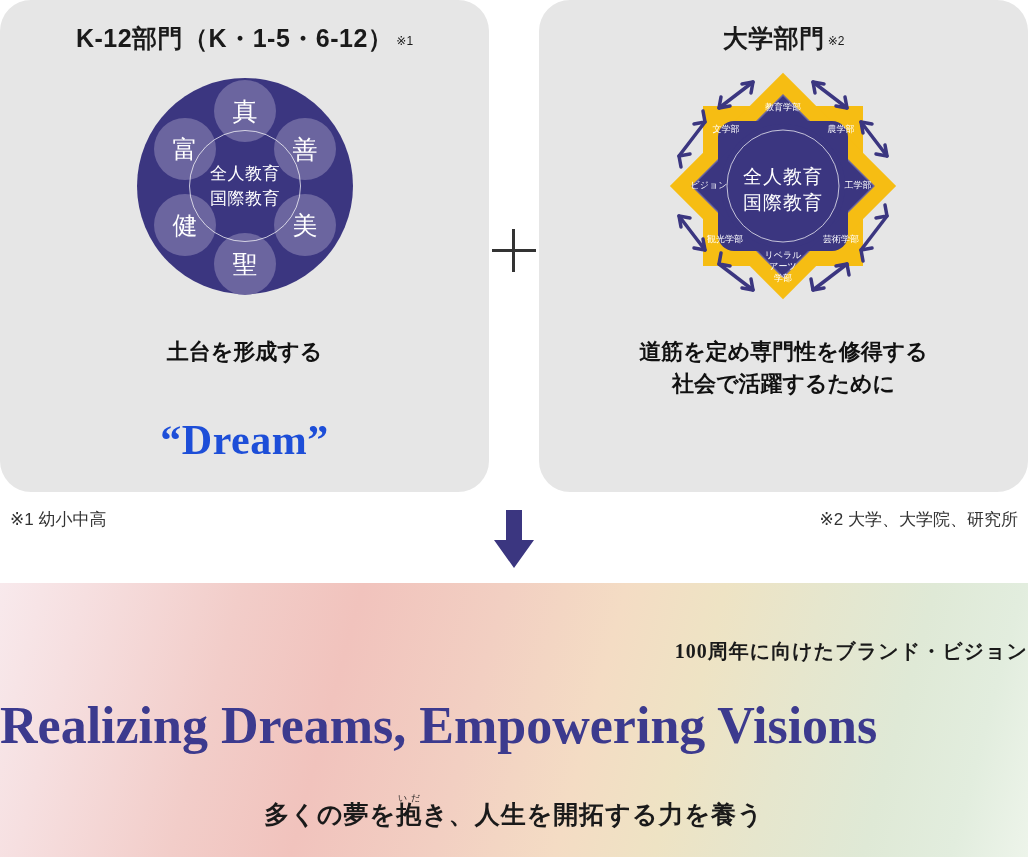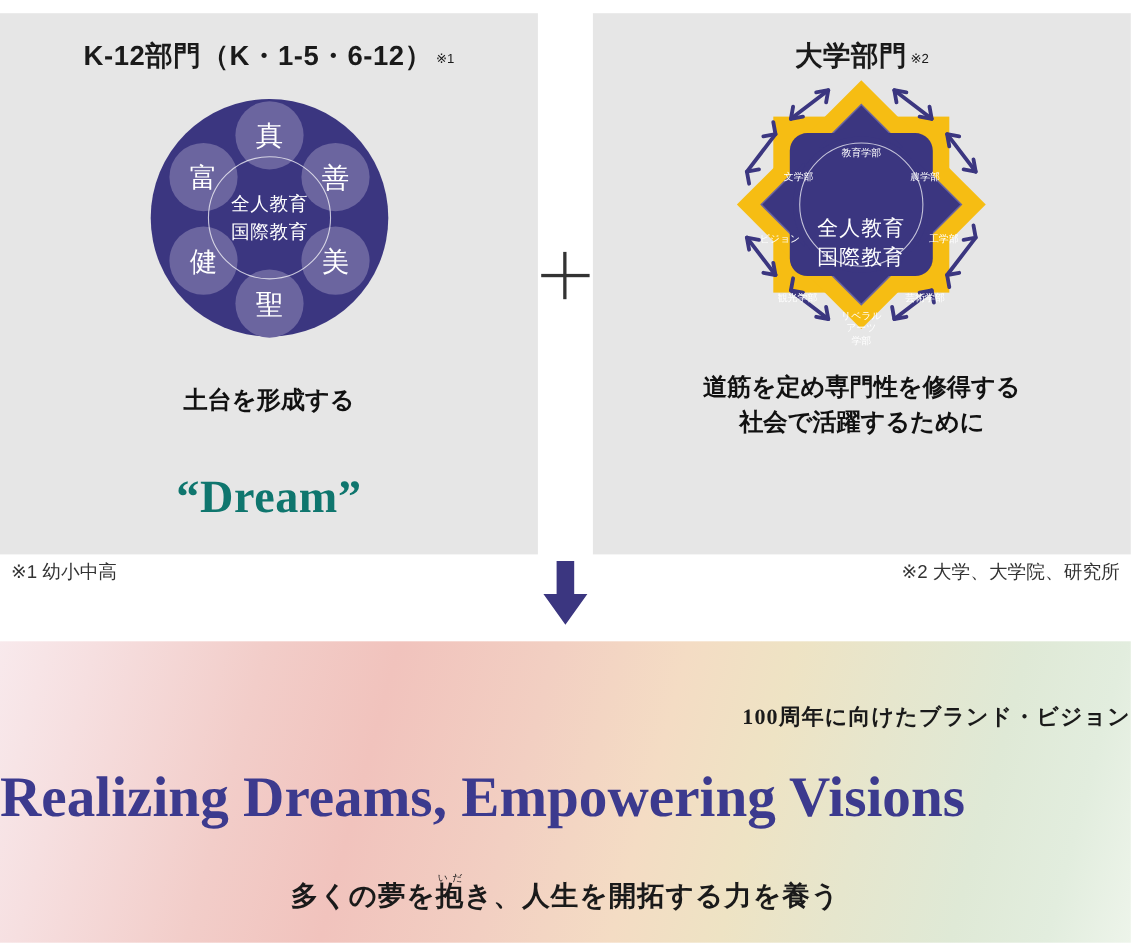--- a/index.html
+++ b/index.html
@@ -19,24 +19,25 @@
   .top-area {
     position: absolute;
     left: 0; top: 0;
     width: 1028px;
     height: 580px;
     background: #ffffff;
   }
 
   .panel {
     position: absolute;
-    top: 12px;
+    top: 0;
     width: 489px;
     height: 492px;
     background: #e6e6e6;
+    border-radius: 31px;
   }
   .panel-left  { left: 0; }
   .panel-right { left: 539px; }
 
   .panel-title {
     position: absolute;
     left: 0; right: 0;
     top: 22px;
     text-align: center;
     font-size: 25px;
@@ -63,21 +64,21 @@
     color: #111111;
     line-height: 1.45;
   }
   .panel-keyword {
     position: absolute;
     left: 0; right: 0;
     top: 416px;
     text-align: center;
     font-size: 42px;
     font-weight: 700;
-    color: #0f766e;
+    color: #1d4ed8;
     font-family: "Liberation Serif", "DejaVu Serif", serif;
     letter-spacing: 0.5px;
   }
 
   
   .plus-sign {
     position: absolute;
     left: 489px;
     top: 225px;
     width: 50px;
@@ -177,21 +178,20 @@
   .star-diagram svg { display: block; }
   .star-label {
     position: absolute;
     color: #ffffff;
     font-size: 9px;
     font-family: "Liberation Serif", "DejaVu Serif", serif;
     white-space: nowrap;
     text-align: center;
     line-height: 1.25;
     pointer-events: none;
-    margin-top: 32px;
   }
 
   
   .banner {
     position: absolute;
     left: 0; top: 583px;
     width: 1028px;
     height: 274px;
     background:
       linear-gradient(105deg,

